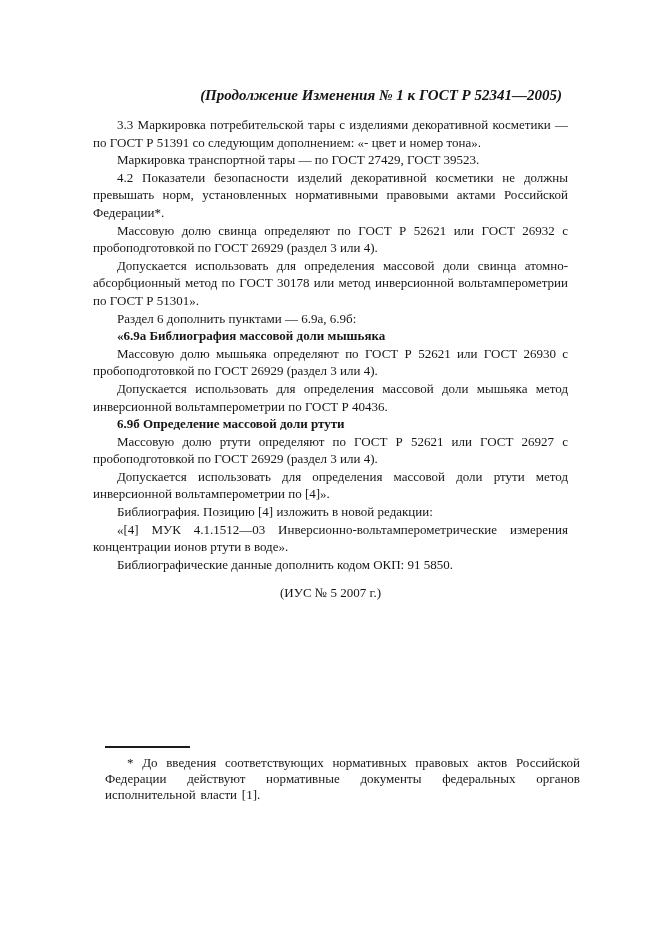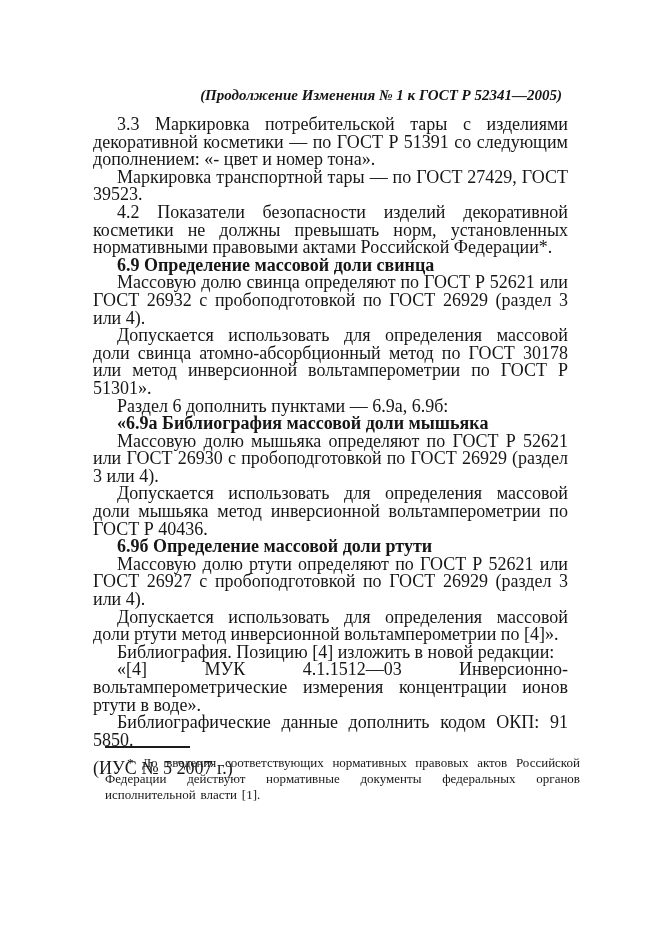--- a/index.html
+++ b/index.html
@@ -26,33 +26,33 @@
     margin: 0 0 12px 0;
     padding-right: 6px;
     font-size: 15px;
     font-weight: bold;
     font-style: italic;
     text-align: right;
     white-space: nowrap;
   }
   .para {
     margin: 0;
-    font-size: 18px;
+    font-size: 13px;
     line-height: 17.6px;
     text-align: justify;
     text-indent: 24px;
     hyphens: auto;
     -webkit-hyphens: auto;
   }
   .para.heading {
     font-weight: bold;
   }
   .issue-note {
     margin-top: 11px;
-    text-align: left;
+    text-align: center;
     text-indent: 0;
   }
   .footnote {
     position: absolute;
     left: 105px;
     top: 746px;
     width: 475px;
   }
   .footnote-rule {
     width: 85px;
@@ -74,21 +74,20 @@
 </head>
 <body>
 
 <div class="page">
   <div class="content">
     <p class="running-title">(Продолжение Изменения № 1 к ГОСТ  Р 52341—2005)</p>
 
     <p class="para">3.3 Маркировка потребительской тары с изделиями декоративной косметики — по ГОСТ Р 51391 со следующим дополнением: «- цвет и номер тона».</p>
     <p class="para">Маркировка транспортной тары — по ГОСТ 27429, ГОСТ 39523.</p>
     <p class="para">4.2 Показатели безопасности изделий декоративной косметики не должны превышать норм, установленных нормативными правовыми актами Российской Федерации*.</p>
-    <p class="para heading">6.9 Определение массовой доли свинца</p>
     <p class="para">Массовую долю свинца определяют по ГОСТ Р 52621 или ГОСТ 26932 с пробоподготовкой по ГОСТ 26929 (раздел 3 или 4).</p>
     <p class="para">Допускается использовать для определения массовой доли свинца атомно-абсорбционный метод по ГОСТ 30178 или метод инверсионной вольтамперометрии по ГОСТ Р 51301».</p>
     <p class="para">Раздел 6 дополнить пунктами — 6.9а, 6.9б:</p>
     <p class="para heading">«6.9а Библиография массовой доли мышьяка</p>
     <p class="para">Массовую долю мышьяка определяют по ГОСТ Р 52621 или ГОСТ 26930 с пробоподготовкой по ГОСТ 26929 (раздел 3 или 4).</p>
     <p class="para">Допускается использовать для определения массовой доли мышьяка метод инверсионной вольтамперометрии по ГОСТ Р 40436.</p>
     <p class="para heading">6.9б Определение массовой доли ртути</p>
     <p class="para">Массовую долю ртути определяют по ГОСТ Р 52621 или ГОСТ 26927 с пробоподготовкой по ГОСТ 26929 (раздел 3 или 4).</p>
     <p class="para">Допускается использовать для определения массовой доли ртути метод инверсионной вольтамперометрии по [4]».</p>
     <p class="para">Библиография. Позицию [4] изложить в новой редакции:</p>

